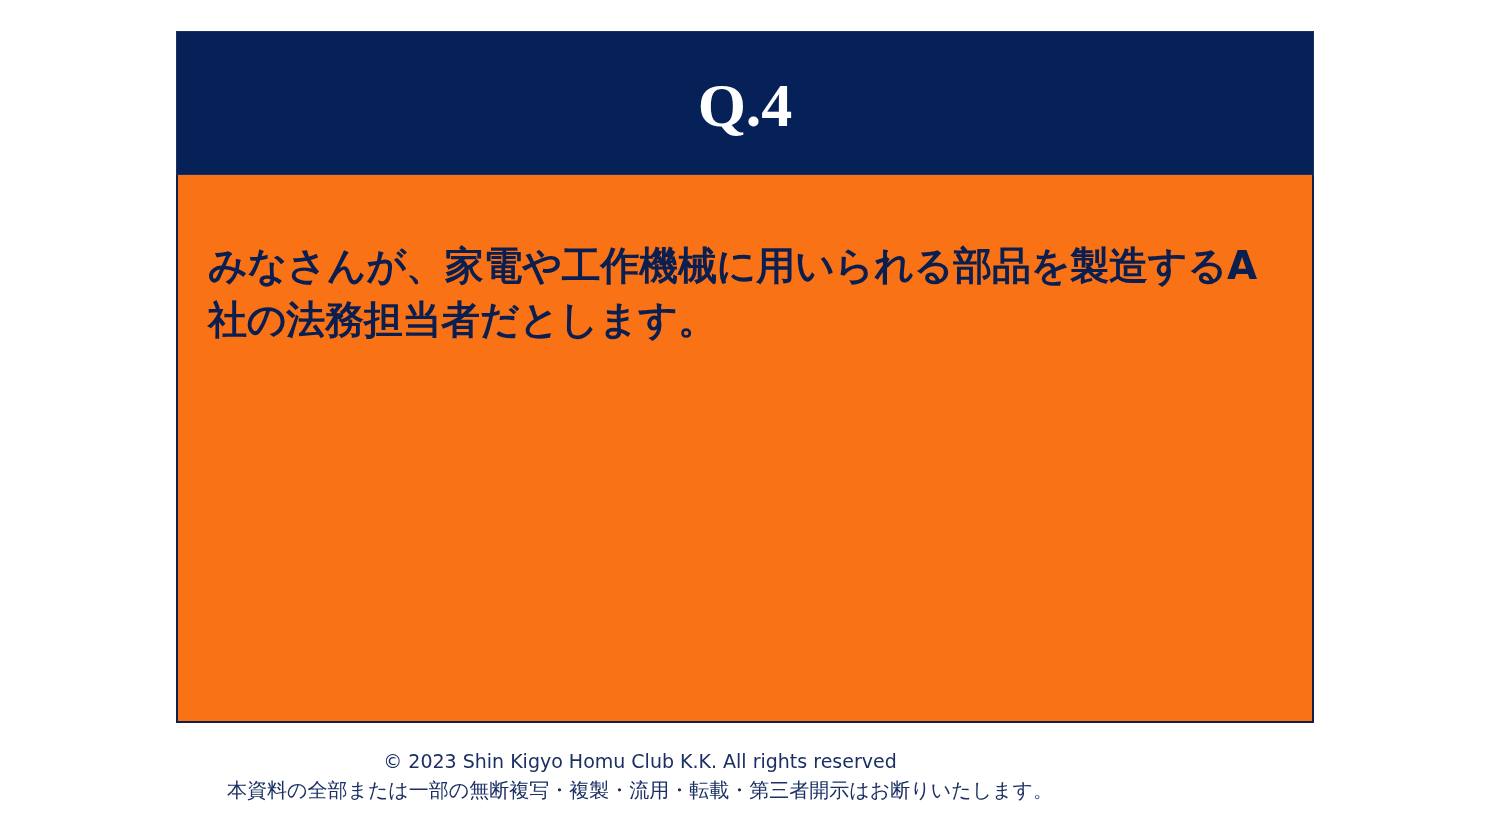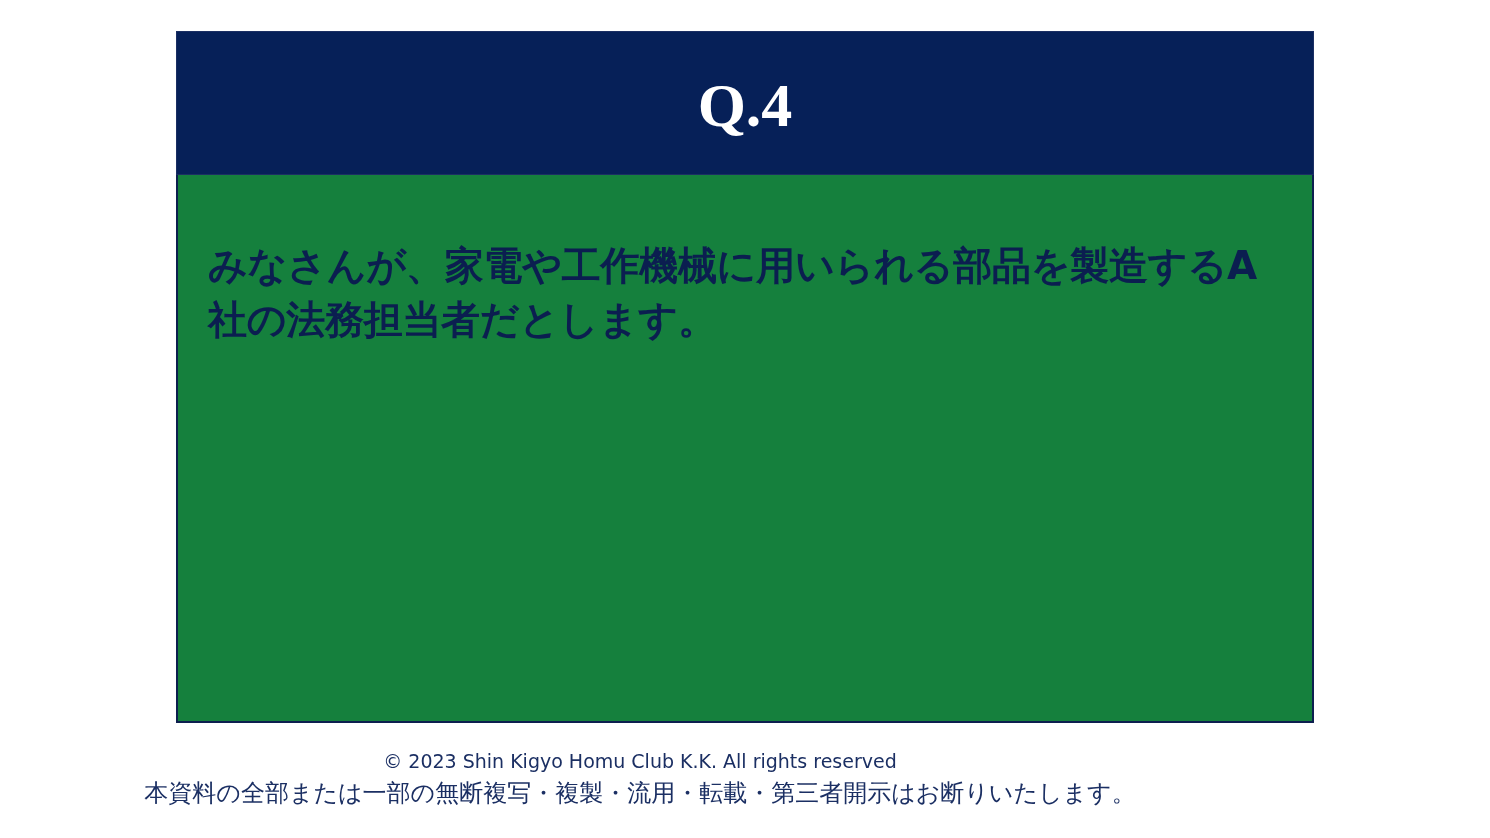--- a/index.html
+++ b/index.html
@@ -38,21 +38,21 @@
     font-family: "Liberation Serif", "DejaVu Serif", serif;
     font-weight: bold;
     font-size: 62px;
     line-height: 1;
     letter-spacing: 0px;
     margin-top: 4px;
   }
 
   .slide-body {
     height: 548px;
-    background: #15803d;
+    background: #f97316;
     border: 2px solid #0d1f4f;
     border-top: none;
     box-sizing: border-box;
     padding: 64px 18px 0 30px;
   }
 
   .body-text {
     color: #0b1e50;
     font-family: "DejaVu Sans", "Liberation Sans", sans-serif;
     font-weight: bold;
@@ -76,21 +76,21 @@
 
   .footer-line {
     color: #1b2f63;
     font-family: "DejaVu Sans", "Liberation Sans", sans-serif;
     font-size: 19px;
     line-height: 1.45;
     letter-spacing: 0px;
     white-space: nowrap;
   }
   .footer-line.jp {
-    font-size: 24px;
+    font-size: 20px;
   }
 </style>
 </head>
 <body>
 
 <div class="slide">
 
   <div class="slide-header">
     <div class="slide-title">Q.4</div>
   </div>

